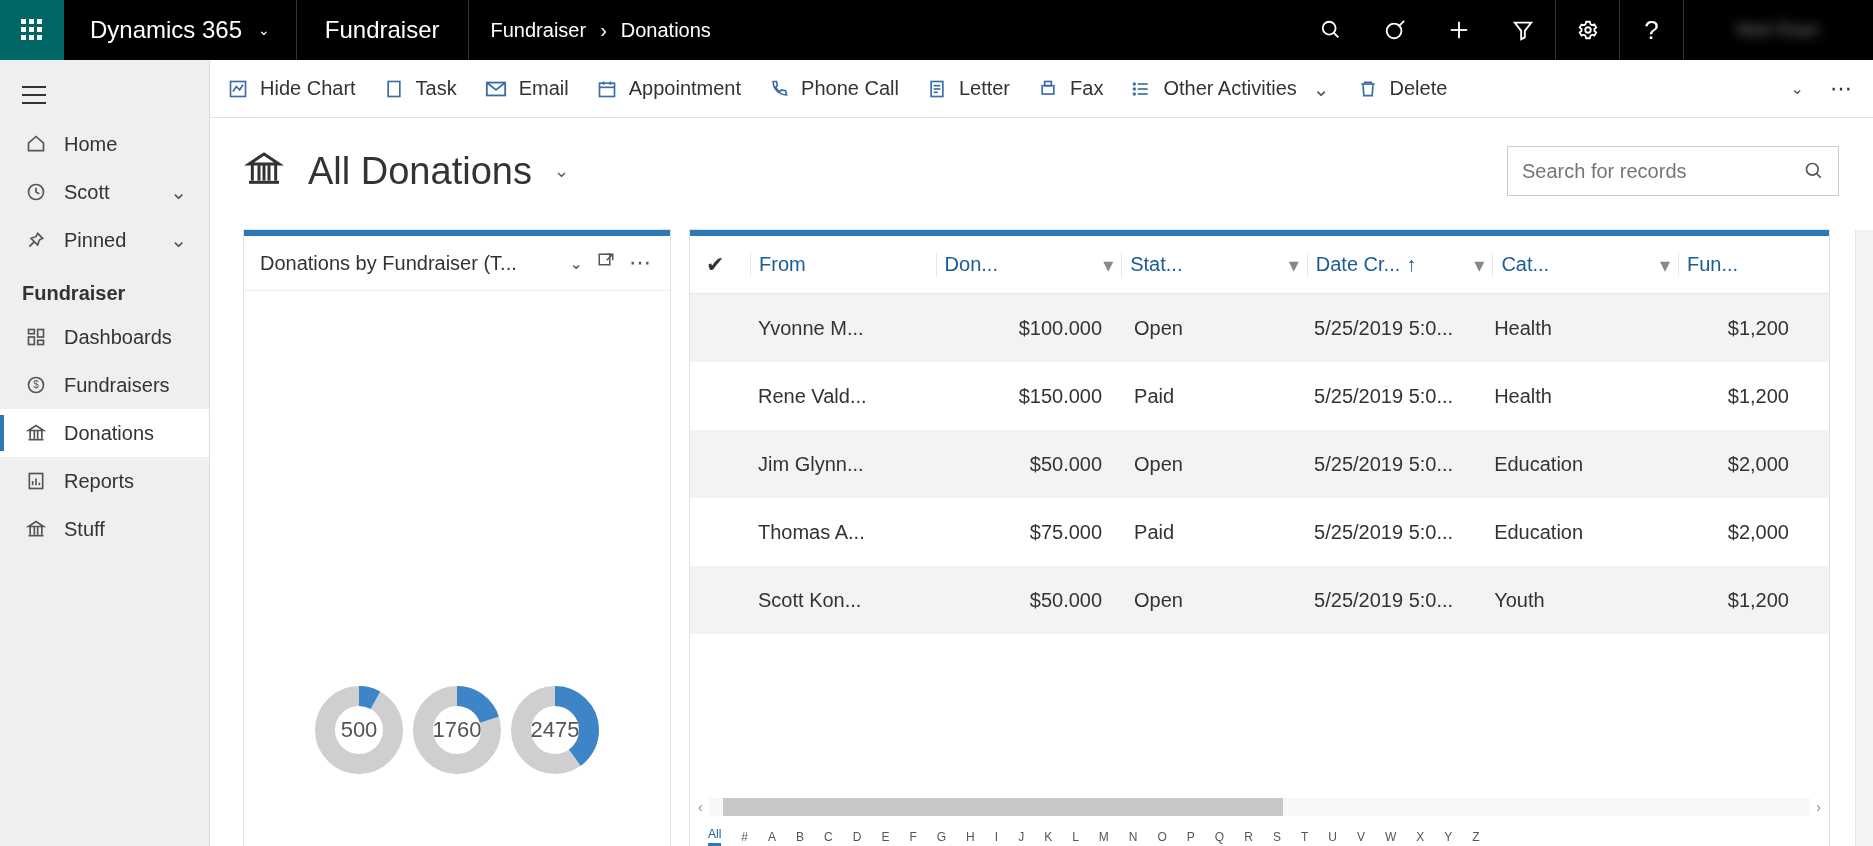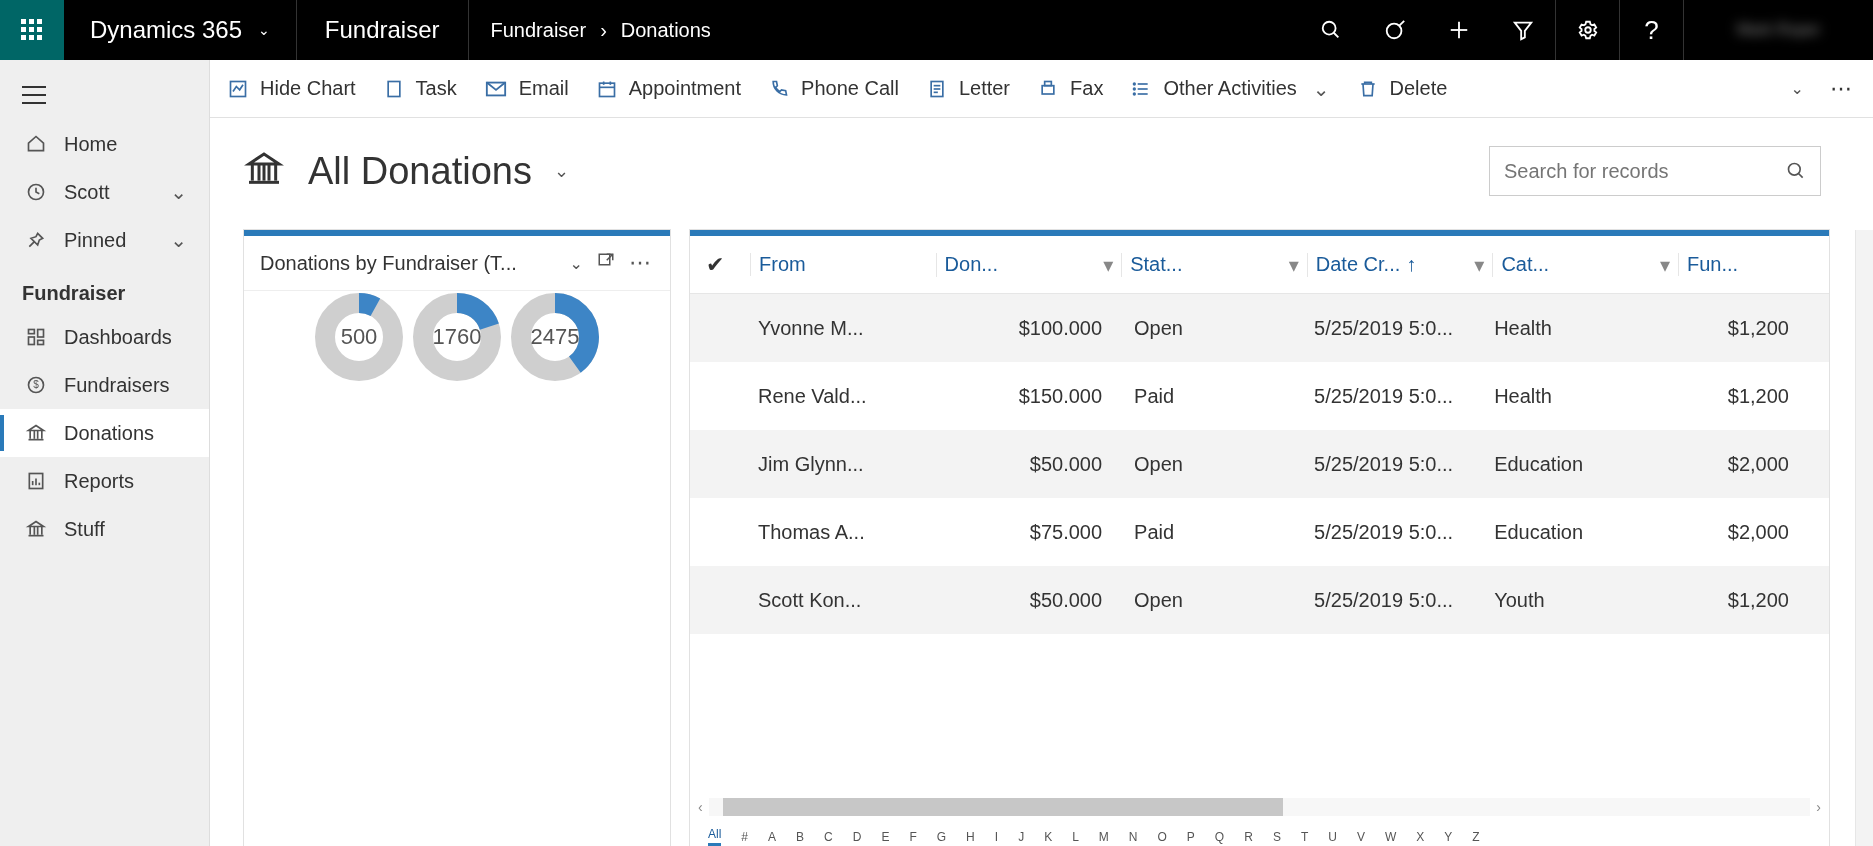--- a/index.html
+++ b/index.html
@@ -29,34 +29,34 @@
 .navitem.active{background:#fff}
 .navitem.active::before{content:"";position:absolute;left:0;top:6px;bottom:6px;width:4px;background:#2a7ab9}
 
 .content{flex:1;display:flex;flex-direction:column;min-width:0}
 .cmdbar{height:58px;display:flex;align-items:center;border-bottom:1px solid #e1e1e1;padding:0 18px;gap:28px}
 .cmd{display:flex;align-items:center;font-size:20px;cursor:pointer;color:#333}
 .cmd .icon{margin-right:12px;color:#3a6ea5;display:flex}
 .cmdsep{margin-left:auto;display:flex;align-items:center;gap:26px}
 .kebab{font-size:22px;letter-spacing:3px;cursor:pointer}
 
-.viewhdr{display:flex;align-items:center;padding:28px 52px 10px 34px}
+.viewhdr{display:flex;align-items:center;padding:28px 34px 10px 34px}
 .viewhdr .vicon{margin-right:24px}
 .viewhdr h1{font-size:38px;font-weight:400}
 .viewhdr .chev{margin-left:22px;font-size:18px;color:#555;cursor:pointer}
 .searchbox{margin-left:auto;display:flex;align-items:center;border:1px solid #ccc;height:50px;width:332px;padding:0 14px}
 .searchbox input{border:none;outline:none;font-size:20px;flex:1;color:#666}
 
 .panels{display:flex;gap:20px;padding:24px 0 0 34px;flex:1;min-height:0}
 .panel{background:#fff;border-top:6px solid #2a7ab9;box-shadow:0 0 0 1px #e1e1e1}
 .chartpanel{width:426px;display:flex;flex-direction:column}
 .charthdr{display:flex;align-items:center;padding:14px 16px;border-bottom:1px solid #eee}
 .charthdr .title{font-size:20px;flex:1;white-space:nowrap;overflow:hidden;text-overflow:ellipsis}
 .charthdr .ic{margin-left:14px;cursor:pointer;color:#555}
-.donuts{flex:1;display:flex;justify-content:center;gap:6px;padding-bottom:70px}
+.donuts{flex:1;display:flex;align-items:flex-end;justify-content:center;gap:6px;padding-bottom:70px}
 .donut{position:relative;width:92px;height:92px}
 .donut svg{width:92px;height:92px;transform:rotate(-90deg)}
 .donut .val{position:absolute;inset:0;display:flex;align-items:center;justify-content:center;font-size:22px;color:#555}
 
 .gridpanel{flex:1;display:flex;flex-direction:column;min-width:0;margin-right:6px}
 .ghead{display:flex;align-items:center;height:58px;border-bottom:1px solid #e6e6e6;padding:0 16px}
 .ghead .chk{width:44px;font-size:22px}
 .ghead .col{flex:1;display:flex;align-items:center;color:#1a5b9a;font-size:20px;padding:0 8px;border-left:1px solid #e6e6e6;min-width:0;cursor:pointer}
 .ghead .col .lbl{white-space:nowrap;overflow:hidden;text-overflow:ellipsis}
 .ghead .col .f{margin-left:auto;color:#888}

